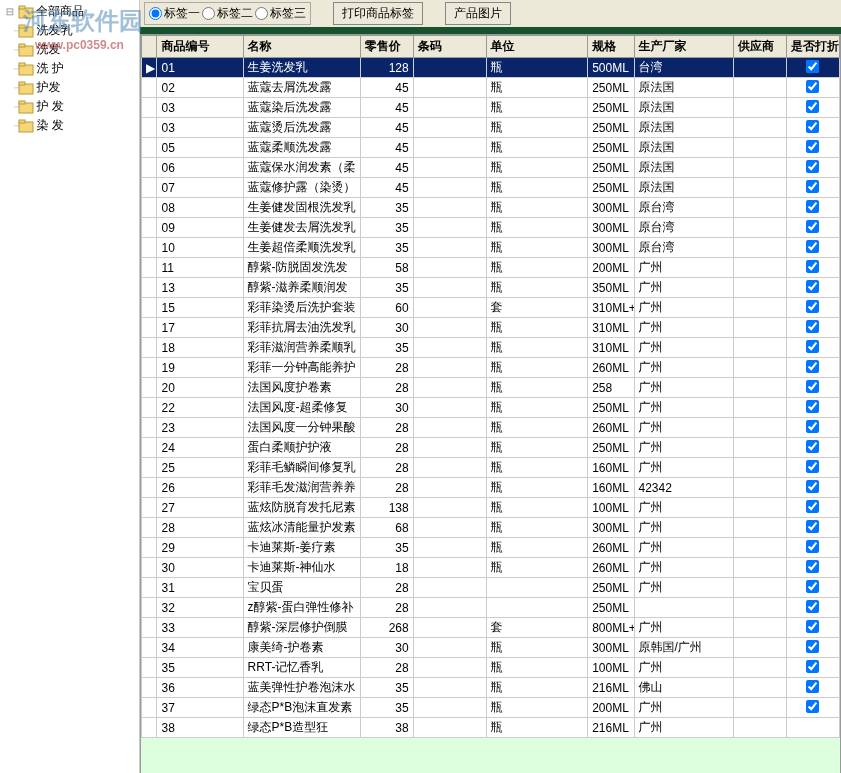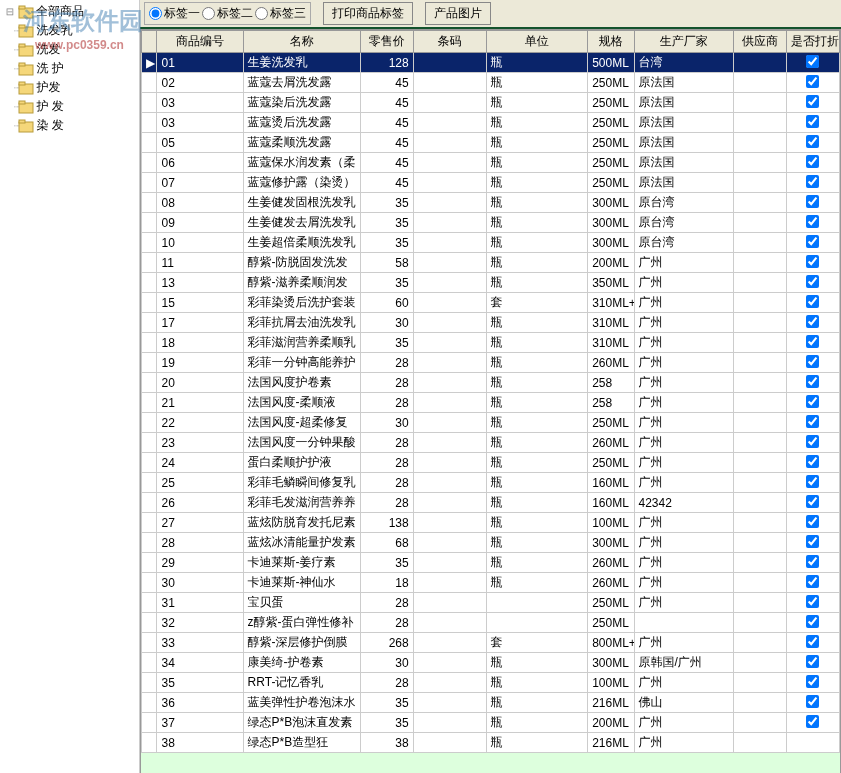--- a/index.html
+++ b/index.html
@@ -8,27 +8,27 @@
 .watermark2 { position: absolute; top: 38px; left: 35px; font-size: 12px; font-weight: bold; color: rgba(180,60,60,0.6); z-index: 100; pointer-events: none; }
 .main { display: flex; }
 .tree { width: 140px; border-right: 1px solid #ccc; padding: 2px; background: #fff; min-height: 770px; }
 .tree-item { display: flex; align-items: center; padding: 1px 0; cursor: pointer; }
 .tree-item .icon { width: 16px; height: 14px; display: inline-flex; align-items: center; justify-content: center; font-size: 10px; color: #888; }
 .tree-item .folder { width: 16px; height: 14px; margin-right: 2px; }
 .tree-item .folder svg { width: 16px; height: 14px; }
 .tree-item.child { padding-left: 12px; }
 .tree-item .dots { color: #999; font-size: 9px; letter-spacing: -1px; }
 .right { flex: 1; }
-.toolbar { display: flex; align-items: center; gap: 0; padding: 2px 4px; border-bottom: 2px solid #14532d; background: #ece9d8; }
+.toolbar { display: flex; align-items: center; gap: 0; padding: 2px 4px; border-bottom: 7px solid #14532d; background: #ece9d8; }
 .radio-group { display: flex; align-items: center; gap: 2px; border: 1px solid #aaa; padding: 2px 4px; background:#ece9d8; }
 .radio-group label { display: flex; align-items: center; gap: 2px; cursor: pointer; }
-.btn { background: #ece9d8; border: 1px solid #888; padding: 2px 8px; cursor: pointer; margin-left: 12px; font-family: inherit; font-size: 12px; }
+.btn { background: #ece9d8; border: 1px solid #888; padding: 2px 8px; cursor: pointer; margin-left: 22px; font-family: inherit; font-size: 12px; }
 .grid-wrap { overflow: auto; height: 748px; border: 1px solid #999; background: #dfd; }
 table { border-collapse: collapse; width: 100%; background: #fff; table-layout: fixed; }
-th { background: #ece9d8; border: 1px solid #999; padding: 2px 4px; text-align: center; font-weight: normal; position: sticky; top: 0; white-space: nowrap; overflow: hidden; }
+th { background: #ece9d8; border: 1px solid #999; padding: 2px 4px; text-align: left; font-weight: bold; position: sticky; top: 0; white-space: nowrap; overflow: hidden; }
 td { border: 1px solid #ccc; padding: 1px 4px; white-space: nowrap; overflow: hidden; text-overflow: clip; height: 16px; }
 tr.selected td { background: #0a246a; color: #fff; }
 td.num { text-align: right; }
 td.chk { text-align: center; }
 .rowptr { width: 14px; text-align: center; color: #000; }
 input[type=checkbox] { pointer-events: auto; }
 </style>
 </head>
 <body>
 
@@ -345,32 +345,20 @@
               <td class="num">28</td>
               <td></td>
               <td>瓶</td>
               <td>258</td>
               <td>广州</td>
               <td></td>
               <td class="chk"><input type="checkbox" checked="" style=""></td>
             </tr>
             <tr>
               <td class="rowptr"></td>
-              <td>21</td>
-              <td>法国风度-柔顺液</td>
-              <td class="num">28</td>
-              <td></td>
-              <td>瓶</td>
-              <td>258</td>
-              <td>广州</td>
-              <td></td>
-              <td class="chk"><input type="checkbox" checked="" style=""></td>
-            </tr>
-            <tr>
-              <td class="rowptr"></td>
               <td>22</td>
               <td>法国风度-超柔修复</td>
               <td class="num">30</td>
               <td></td>
               <td>瓶</td>
               <td>250ML</td>
               <td>广州</td>
               <td></td>
               <td class="chk"><input type="checkbox" checked="" style=""></td>
             </tr>

